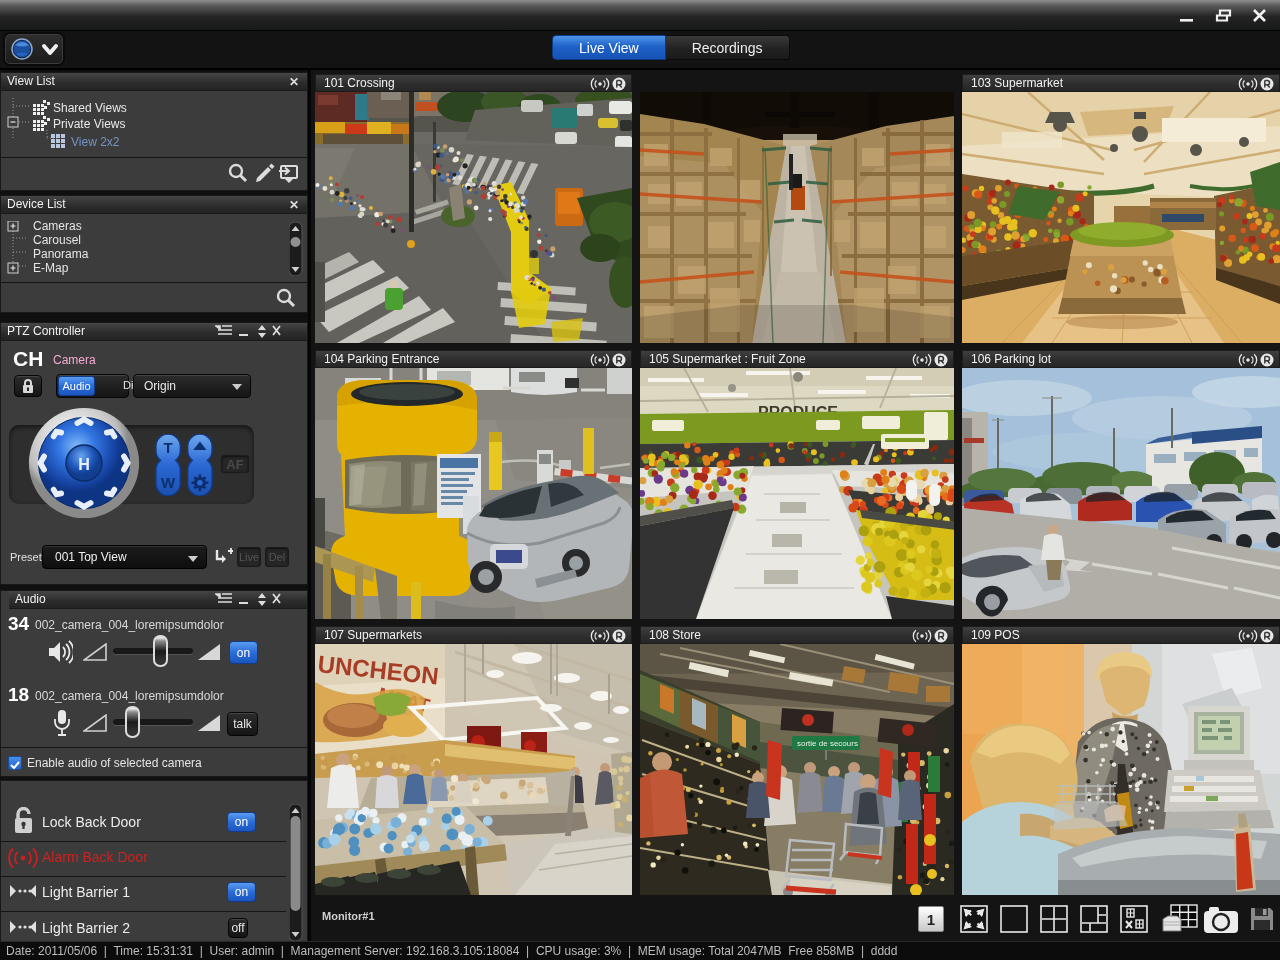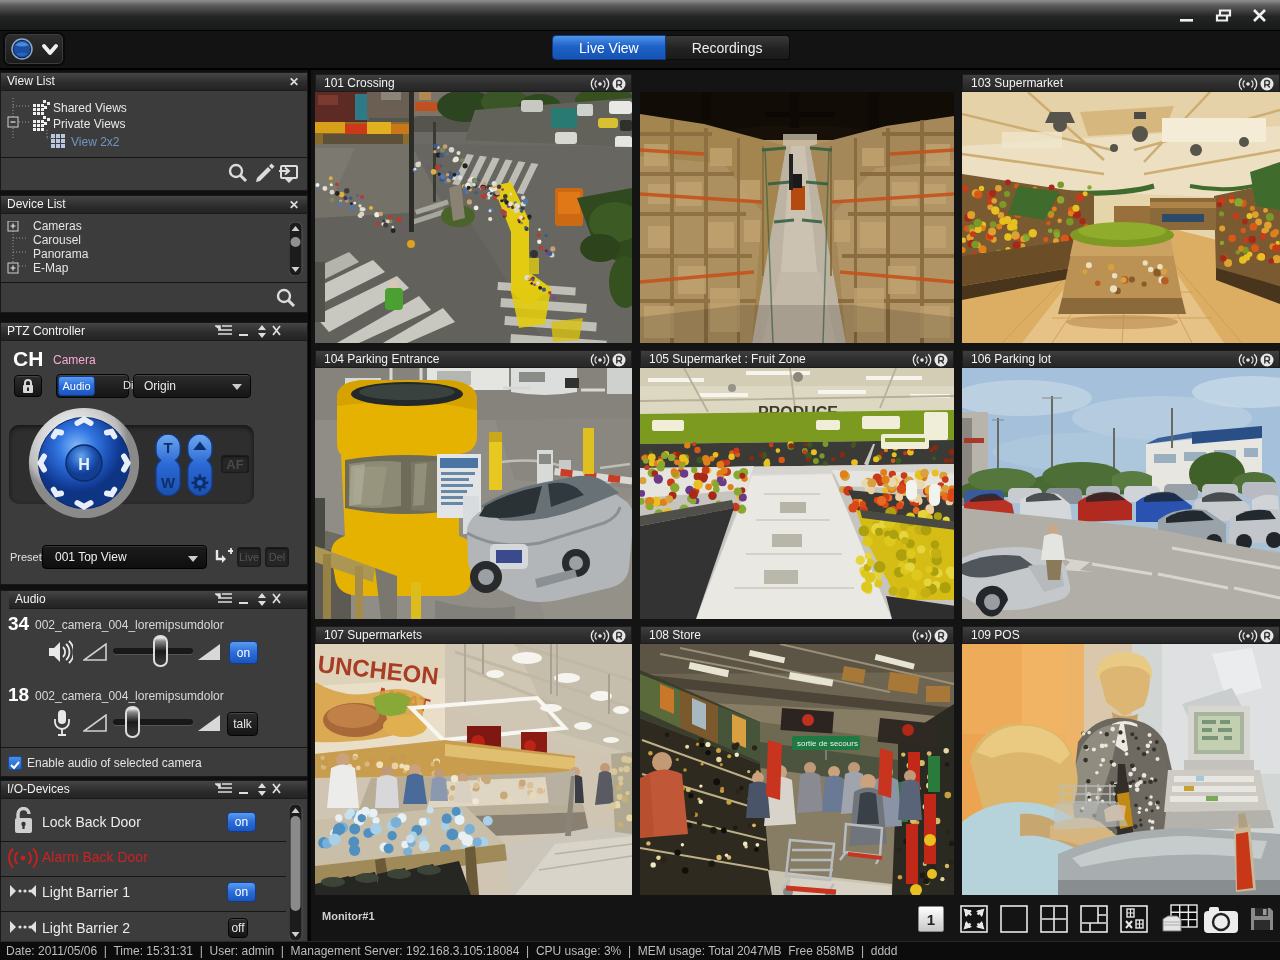--- a/index.html
+++ b/index.html
@@ -312,28 +312,20 @@
     <div class="sep" style="top:156px;"></div>
     <div class="abs" style="left:7px;top:165px;width:14px;height:14px;background:linear-gradient(#4a90e8,#2060c8);border:1px solid #1a4a9a;border-radius:2px;">
       <svg width="12" height="12" viewBox="0 0 12 12">
           <path d="M2 6 l3 3 5 -6" stroke="#fff" stroke-width="2" fill="none"></path>
         </svg>
     </div>
     <div class="abs" style="left:26px;top:165px;color:#e4e4e4;font-size:12px;">Enable audio of selected camera</div>
   </div>
 
   <div class="panel" id="iopanel" style="top:710px; height:162px;">
-    <div class="phead">I/O-Devices
-      <svg class="picons" width="66" height="15" viewBox="0 0 66 15">
-        <path d="M1 2 l4 3 v-3 Z M7 2 h10 M3 6 h14 M3 10 h14" stroke="#ddd" stroke-width="1.6" fill="#ddd"></path>
-        <path d="M24 11 h9" stroke="#ddd" stroke-width="2"></path>
-        <path d="M43 6 l4 -5 4 5 Z M43 9 l4 5 4 -5 Z" fill="#ddd"></path>
-        <path d="M58 2 l7 9 M65 2 l-7 9" stroke="#ddd" stroke-width="1.8"></path>
-      </svg>
-    </div>
     <svg class="abs" style="left:12px;top:26px;" width="22" height="28" viewBox="0 0 22 28">
       <rect x="2" y="11" width="17" height="15" rx="2" fill="#d0d0d0"></rect>
       <path d="M5 11 V7 a5.5 5.5 0 0 1 11 0" fill="none" stroke="#d0d0d0" stroke-width="3.4"></path>
       <circle cx="10.5" cy="17" r="2.2" fill="#333"></circle>
       <rect x="9.4" y="17" width="2.2" height="5" fill="#333"></rect>
     </svg>
     <div class="abs" style="left:41px;top:33px;color:#ececec;font-size:14px;">Lock Back Door</div>
     <div class="abs btn-on" style="left:226px;top:31px;width:29px;height:20px;line-height:19px;">on</div>
     <div class="sep" style="top:60px;width:285px;"></div>
     <svg class="abs" style="left:5px;top:66px;" width="34" height="22" viewBox="0 0 34 22">

